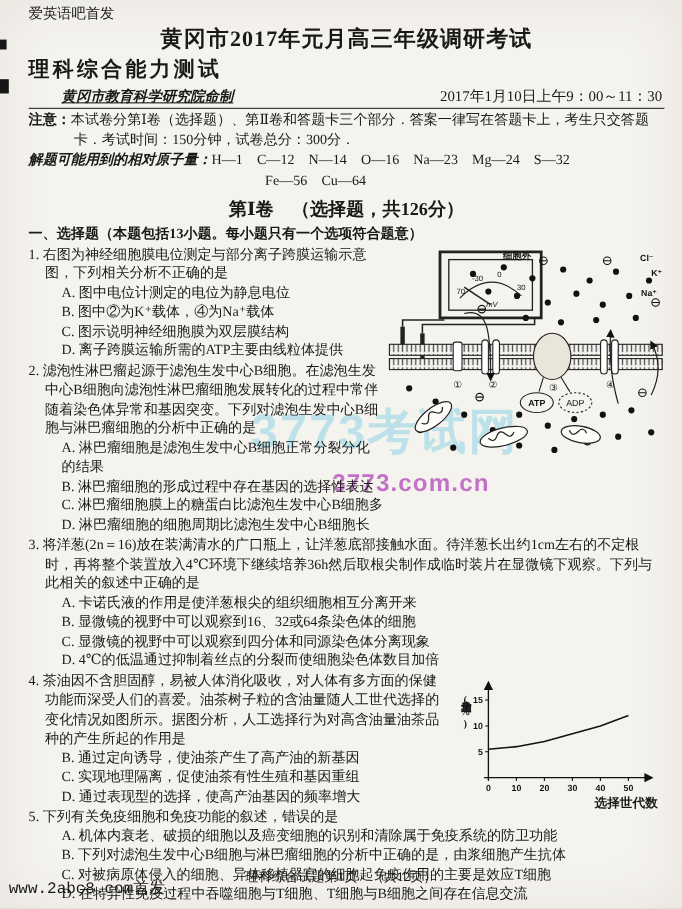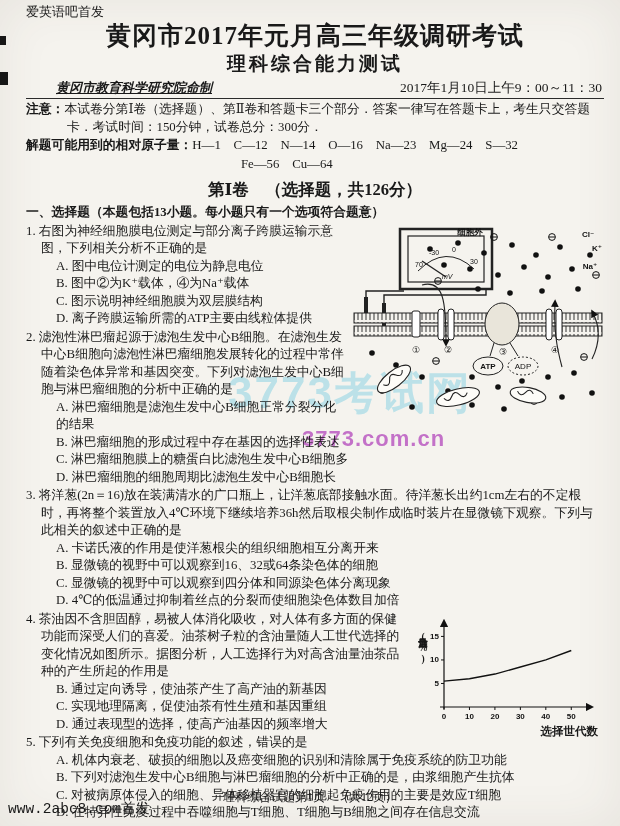--- a/index.html
+++ b/index.html
@@ -2,30 +2,30 @@
 <html><head>
 <meta charset="utf-8">
 <style>
   html,body{margin:0;padding:0;background:#d8d6d0;}
   .page{position:relative;width:620px;height:826px;margin:0 auto;overflow:hidden;
         background:#f5f3ee;box-shadow:inset 0 0 50px rgba(80,70,50,.08);
         color:#191919;font-family:"Liberation Serif","DejaVu Serif",serif;
         font-size:12.8px;line-height:17.5px;}
   .content{position:relative;z-index:2;padding:0 16px 0 26px;}
   .top-note{text-align:left;padding:3px 4px 0 0;font-size:13px;}
-  .title1{text-align:center;font-size:25px;font-weight:700;line-height:26px;margin-top:2px;letter-spacing:1px;}
-  .title2{text-align:center;font-size:19px;font-weight:700;line-height:25px;margin-top:2px;letter-spacing:3px;}
+  .title1{text-align:center;font-size:20px;font-weight:700;line-height:26px;margin-top:2px;letter-spacing:1px;}
+  .title2{font-size:19px;font-weight:700;line-height:25px;margin-top:2px;letter-spacing:3px;}
   .meta{display:flex;justify-content:space-between;align-items:flex-end;margin-top:3px;
         padding:0 2px 2px 2px;border-bottom:1.6px solid #2b2b2b;}
   .issuer{font-weight:700;font-style:italic;text-decoration:underline;font-size:13px;margin-left:28px;}
   .exam-time{font-size:13.5px;}
   .notice p{margin:2px 0 0;padding-left:3.2em;text-indent:-3.2em;}
   .notice .lbl{font-weight:700;}
   .atomic{margin-top:1px;}
-  .atomic .lbl{font-weight:700;text-align:right;}
+  .atomic .lbl{font-weight:700;font-style:italic;text-align:right;}
   .atomic-line2{padding-left:215px;}
   .section-title{text-align:center;font-size:16.5px;font-weight:700;line-height:24px;margin:5px 0 2px;}
   .instruction{font-weight:700;}
   .q{margin-top:1px;}
   .qtext{padding-left:15px;text-indent:-15px;}
   .opt{padding-left:30px;}
   .fig-membrane{position:relative;float:right;width:252px;height:194px;margin:2px 0 2px 8px;}
   .fig-chart{position:relative;float:right;width:190px;height:128px;margin:2px 0 0 8px;}
   .fig-chart .ylab{position:absolute;left:4px;top:16px;writing-mode:vertical-rl;text-orientation:upright;
                    font-size:9.5px;line-height:10px;font-weight:700;letter-spacing:1px;}

